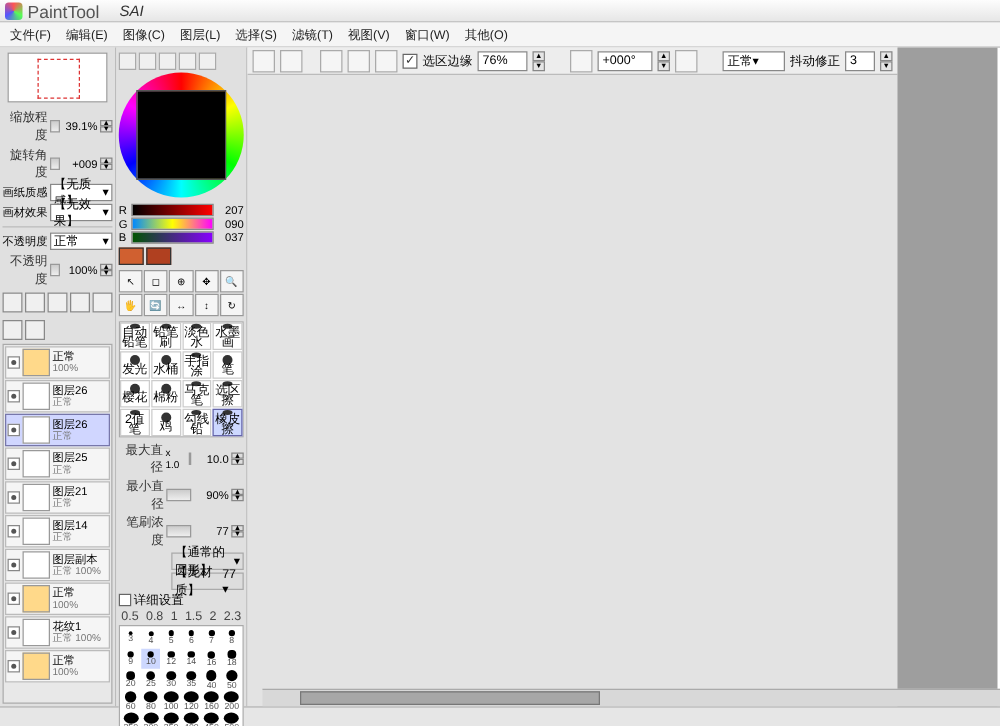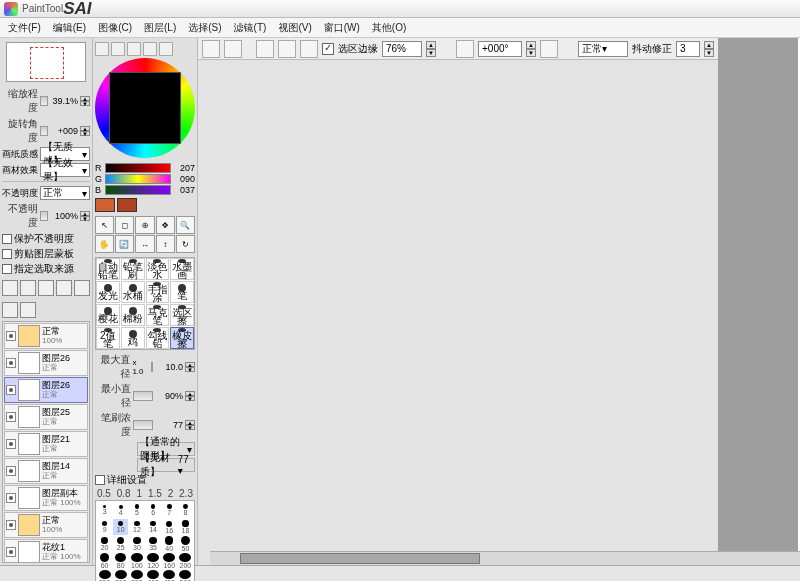--- a/index.html
+++ b/index.html
@@ -1,20 +1,20 @@
 <!DOCTYPE html>
 <html><head>
 <meta charset="utf-8">
 <style>
   * { box-sizing: border-box; margin: 0; padding: 0; font-family: "Microsoft YaHei", sans-serif; font-size: 10px; }
   body { width: 800px; height: 581px; background: #e8e8e8; overflow: hidden; position: relative; }
   .titlebar { height: 18px; background: linear-gradient(#fdfdfd,#e6e6e6); display:flex; align-items:center; padding:0 4px; border-bottom:1px solid #bbb;}
   .titlebar .logo { width:14px; height:14px; background:conic-gradient(#f55,#5f5,#55f,#f55); border-radius:3px; margin-right:4px;}
-  .titlebar .sai { font-size:17px; font-style:italic; font-weight:bold; color:#333;}
-  .titlebar .pre { font-size:10px; color:#555; margin-right:0;}
+  .titlebar .sai { font-size:12px; font-style:italic; font-weight:normal; color:#333;}
+  .titlebar .pre { font-size:14px; color:#555; margin-right:16px;}
   .menubar { height:20px; background:#f5f5f5; display:flex; align-items:center; padding:0 2px; border-bottom:1px solid #ccc;}
   .menubar span { padding:2px 6px; color:#222; cursor:default;}
   .workspace { display:flex; height:calc(100% - 38px - 16px); }
   .col { display:flex; flex-direction:column; }
   .leftcol { width:98px; background:#e0e0e0; border-right:1px solid #bbb; padding:2px;}
   .nav-thumb { width:80px; height:40px; margin:2px auto 4px; background:#fff; border:1px solid #999; position:relative;}
   .nav-thumb::after{content:""; position:absolute; left:30%; top:10%; width:40%; height:80%; border:1px dashed #d33;}
   .slider-row { display:flex; align-items:center; margin:1px 0; gap:2px;}
   .slider-row .lbl{ width:36px; font-size:10px; color:#333;text-align:right;}
   .slider-row .bar{ flex:1; height:10px; background:linear-gradient(#ccc,#eee); border:1px solid #999;}
@@ -151,34 +151,20 @@
     </div>
     <div class="slider-row">
       <span class="lbl">不透明度</span>
       <div class="bar"></div>
       <span class="val">100%</span>
       <div class="btns">
           <div>▲</div>
           <div>▼</div>
         </div>
     </div>
-    <div id="checks">
-        <div class="check-row">
-          <div class="box"></div>
-          <span>保护不透明度</span>
-        </div>
-        <div class="check-row">
-          <div class="box"></div>
-          <span>剪贴图层蒙板</span>
-        </div>
-        <div class="check-row">
-          <div class="box"></div>
-          <span>指定选取来源</span>
-        </div>
-      </div>
     <div class="layer-btns">
       <div></div>
       <div></div>
       <div></div>
       <div></div>
       <div></div>
     </div>
     <div class="layer-btns">
       <div></div>
       <div></div>

